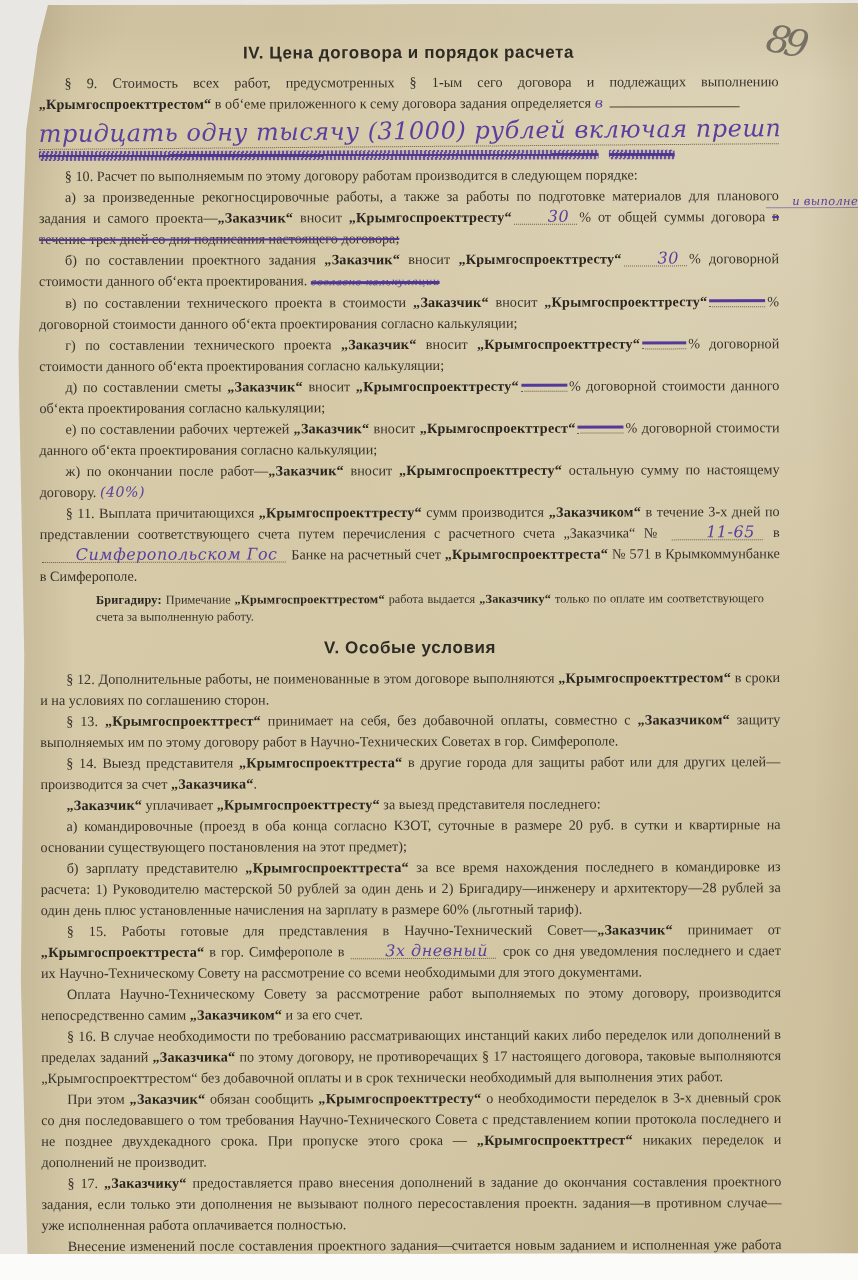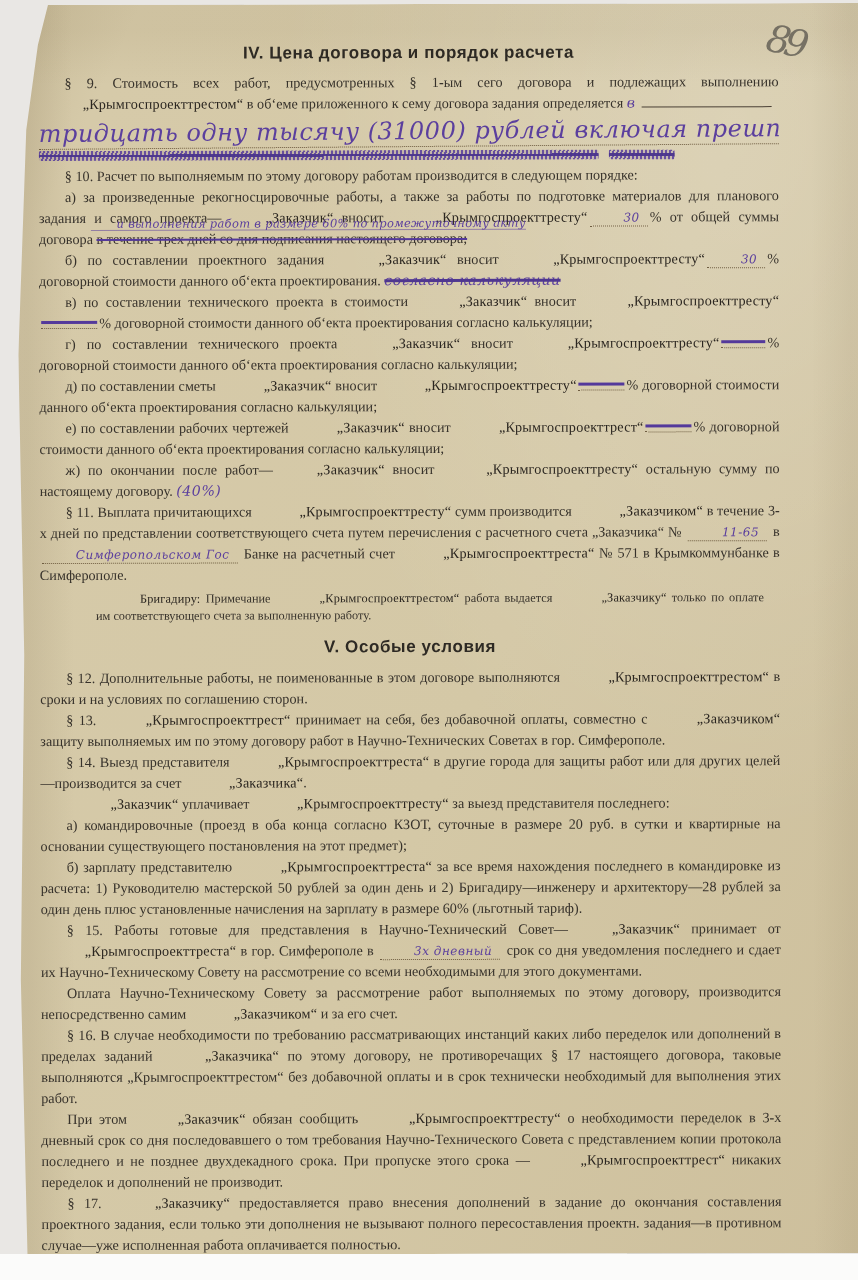--- a/index.html
+++ b/index.html
@@ -29,28 +29,28 @@
     color:#37322b;font-size:14.2px;line-height:21px;text-align:justify;
   }
   .heading{
     font-family:"Liberation Sans","DejaVu Sans",sans-serif;
     font-weight:700;font-size:17px;letter-spacing:.6px;
     text-align:center;color:#2e2a24;margin:4px 0 8px 0;line-height:22px;
   }
   .heading.v{margin-top:13px;margin-bottom:9px;}
   .para{margin:0;text-indent:26px;}
   .seg{}
-  .b{font-weight:400;color:#2b2620;letter-spacing:.2px;margin-left:44px;}
+  .b{font-weight:700;color:#2b2620;letter-spacing:.2px;}
   
   .hand{
     font-family:"DejaVu Serif",serif;font-style:italic;
     color:#5b3f9e;letter-spacing:.5px;
   }
-  .hu{display:inline-block;border-bottom:1px dotted #6f5d41;padding:0 8px;margin:0 2px;line-height:15px;font-size:12px;}
-  .hs{text-decoration:line-through;text-decoration-thickness:3px;text-decoration-color:#4f3790;font-size:14px;}
+  .hu{display:inline-block;border-bottom:1px dotted #6f5d41;padding:0 8px;margin:0 2px;line-height:15px;font-size:16px;}
+  .hs{text-decoration:line-through;text-decoration-thickness:3px;text-decoration-color:#4f3790;font-size:10px;}
   .st{text-decoration:line-through;text-decoration-thickness:2px;text-decoration-color:#54399b;}
   .inswrap{position:relative;}
   .ins-above{
     position:absolute;top:-12px;left:-6px;white-space:nowrap;
     font-family:"DejaVu Serif",serif;font-style:italic;
     font-size:11.5px;color:#5b3f9e;letter-spacing:.3px;line-height:11px;
     border-bottom:1px solid rgba(91,63,158,.55);
   }
   .mark{
     display:inline-block;width:46px;height:12px;vertical-align:-1px;margin:0 2px;

